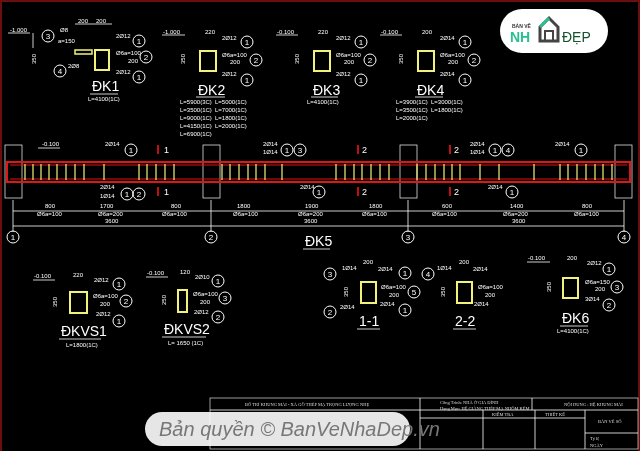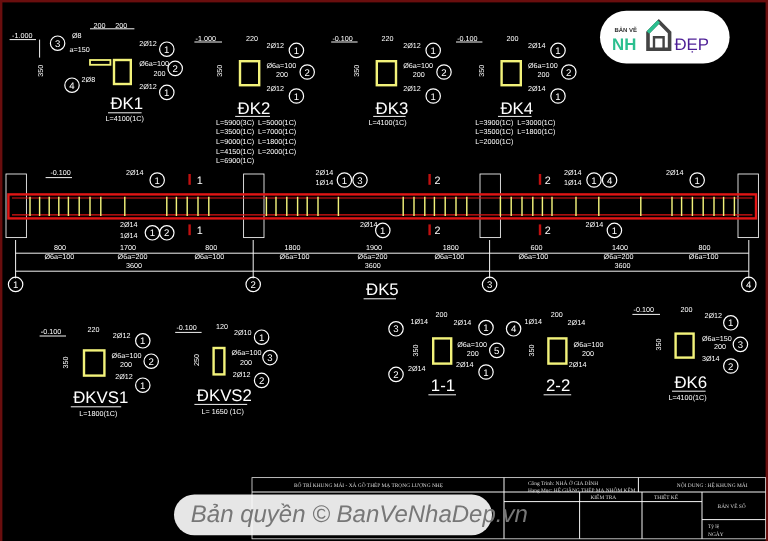--- a/index.html
+++ b/index.html
@@ -9,21 +9,21 @@
   .t{fill:#fff;font-family:"Liberation Sans",sans-serif;}
   .tn{font-size:6px;}
   .tl{font-size:14px;}
   .bub{fill:none;stroke:#fff;stroke-width:1;}
   .bt{font-size:8px;fill:#fff;font-family:"Liberation Sans",sans-serif;text-anchor:middle;}
   .ln{stroke:#fff;stroke-width:0.8;fill:none;}
   .ylw{fill:none;stroke:#f2f27a;stroke-width:2;}
   .logo{position:absolute;left:500px;top:9px;width:108px;height:44px;background:#fff;border-radius:22px;}
   .logo .sm{position:absolute;left:12px;top:14px;font-size:5px;font-weight:bold;color:#333;}
   .logo .nh{position:absolute;left:10px;top:20px;font-size:14px;font-weight:bold;color:#2bbf8f;}
-  .logo .dep{position:absolute;left:62px;top:20px;font-size:14px;color:#4c1d95;}
+  .logo .dep{position:absolute;left:62px;top:20px;font-size:14px;color:#14532d;}
   .logo .house{position:absolute;left:38px;top:6px;width:22px;height:28px;}
   .wm{position:absolute;left:145px;top:412px;width:265px;height:34px;background:rgba(255,255,255,0.9);border-radius:17px;font-style:italic;}
   .wm .wmtext{position:absolute;left:14px;top:6px;font-size:20px;color:#777;white-space:nowrap;}
   .tb{position:absolute;font-size:4.5px;color:#ddd;font-family:"Liberation Serif",serif;white-space:nowrap;}
 </style>
 </head>
 <body>
 
 <div class="frame"></div>
 

